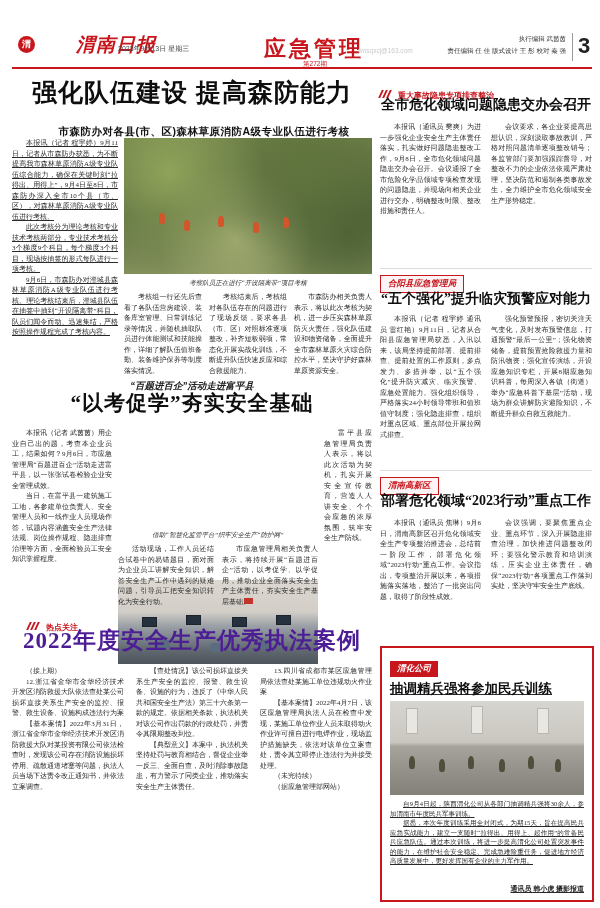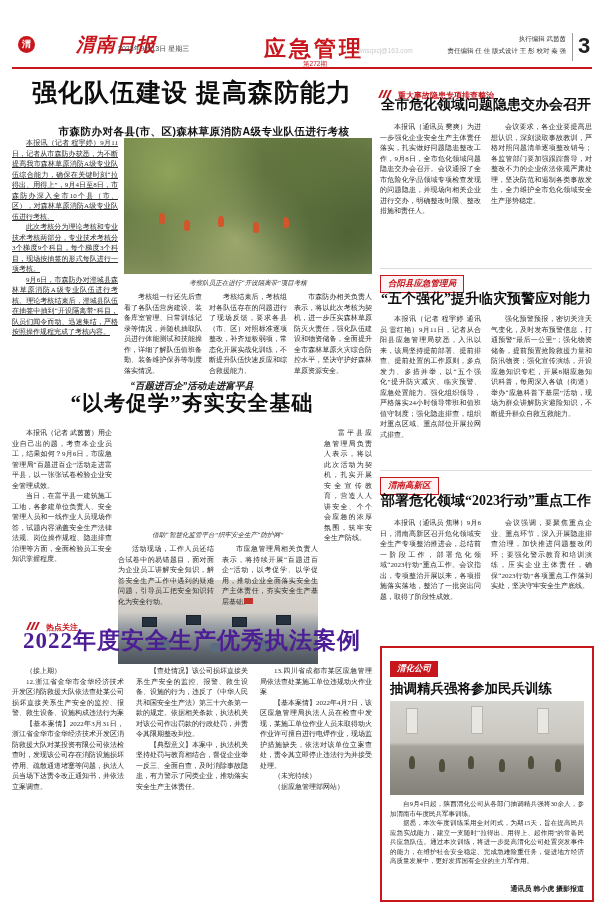--- a/index.html
+++ b/index.html
@@ -64,21 +64,21 @@
     linear-gradient(180deg,#d7d5cf 0%,#c9c7c0 44%,#a7a49e 48%,#918e88 78%,#84817b 100%);}
   .fig{position:absolute;border-radius:45% 45% 35% 35%;}
   .fig-orange{background:#d4552a;width:6px;height:11px;}
   .fig-olive{background:#4d4f3c;width:6px;height:13px;}
   .fig-blue{background:#5b6c80;width:12px;height:9px;border-radius:30%;}
   .monitor{position:absolute;background:#25313d;width:15px;height:10px;border:1px solid #1a232c;}
   .flag{position:absolute;background:#c2342c;width:9px;height:6px;}
   .window{position:absolute;background:#e9e7e1;border:1px solid #b9b6af;}
 
   .red-box{border:2px solid var(--accent);padding:9px 8px 6px 8px;display:flex;
-    flex-direction:column;gap:4px;}
+    flex-direction:column;gap:4px;text-decoration:underline;}
 </style>
 </head>
 <body>
 
 <div class="page">
 
   <div class="abs logo-icon" style="left:18px;top:36px;">渭</div>
   <div class="abs paper-name" style="left:40px;top:32px;">渭南日报</div>
   <div class="abs pub-date" style="left:118px;top:44px;">2023年9月13日 星期三</div>
 

